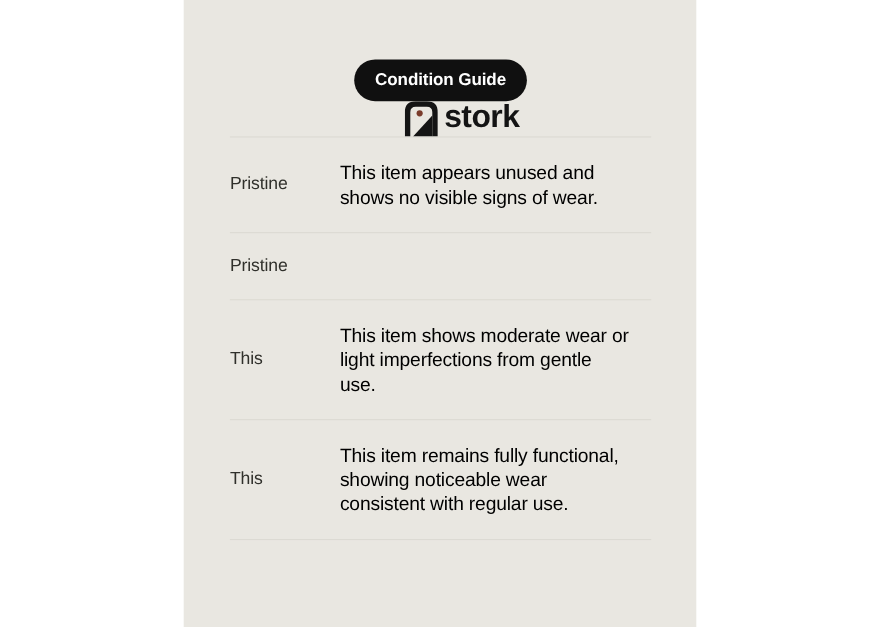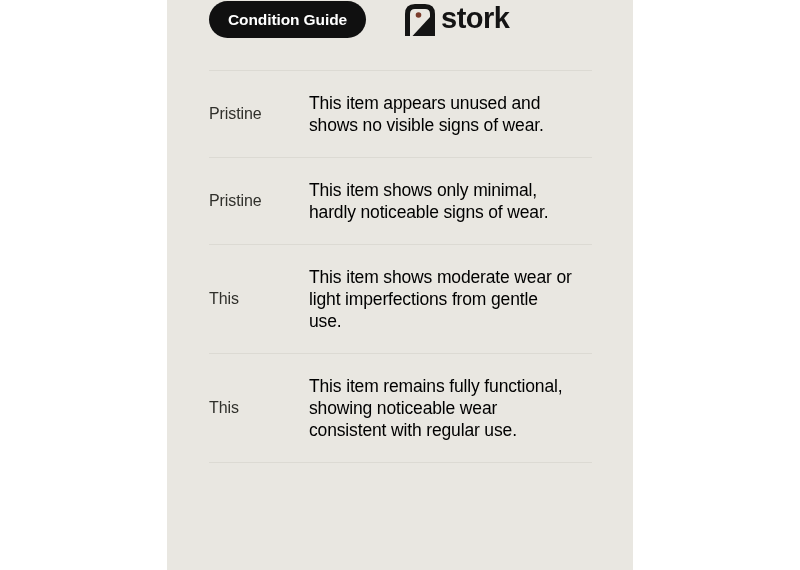--- a/index.html
+++ b/index.html
@@ -18,22 +18,24 @@
     position: absolute;
     left: 167px; top: 0;
     width: 466px; height: 570px;
     background: #e9e7e1;
     box-sizing: border-box;
     padding: 0 41px 0 42px;
   }
   .card-header {
     display: flex;
     align-items: center;
-    justify-content: flex-start;
+    justify-content: space-between;
+    padding-top: 54px;
     height: 39px;
+    flex-direction: column;
   }
   .badge {
     background: #101010;
     color: #ffffff;
     border: none;
     border-radius: 999px;
     padding: 11px 19px 11px 19px;
     font-family: "Liberation Sans", sans-serif;
     font-size: 15.5px;
     font-weight: 700;
@@ -110,22 +112,20 @@
     <div class="rows">
 
       <div class="row">
         <div class="row-label">Pristine</div>
         <div class="row-desc">This item appears unused and
 shows no visible signs of wear.</div>
       </div>
 
       <div class="row">
         <div class="row-label">Pristine</div>
-        <div class="row-desc">This item shows only minimal,
-hardly noticeable signs of wear.</div>
       </div>
 
       <div class="row">
         <div class="row-label">This</div>
         <div class="row-desc">This item shows moderate wear or
 light imperfections from gentle
 use.</div>
       </div>
 
       <div class="row">

